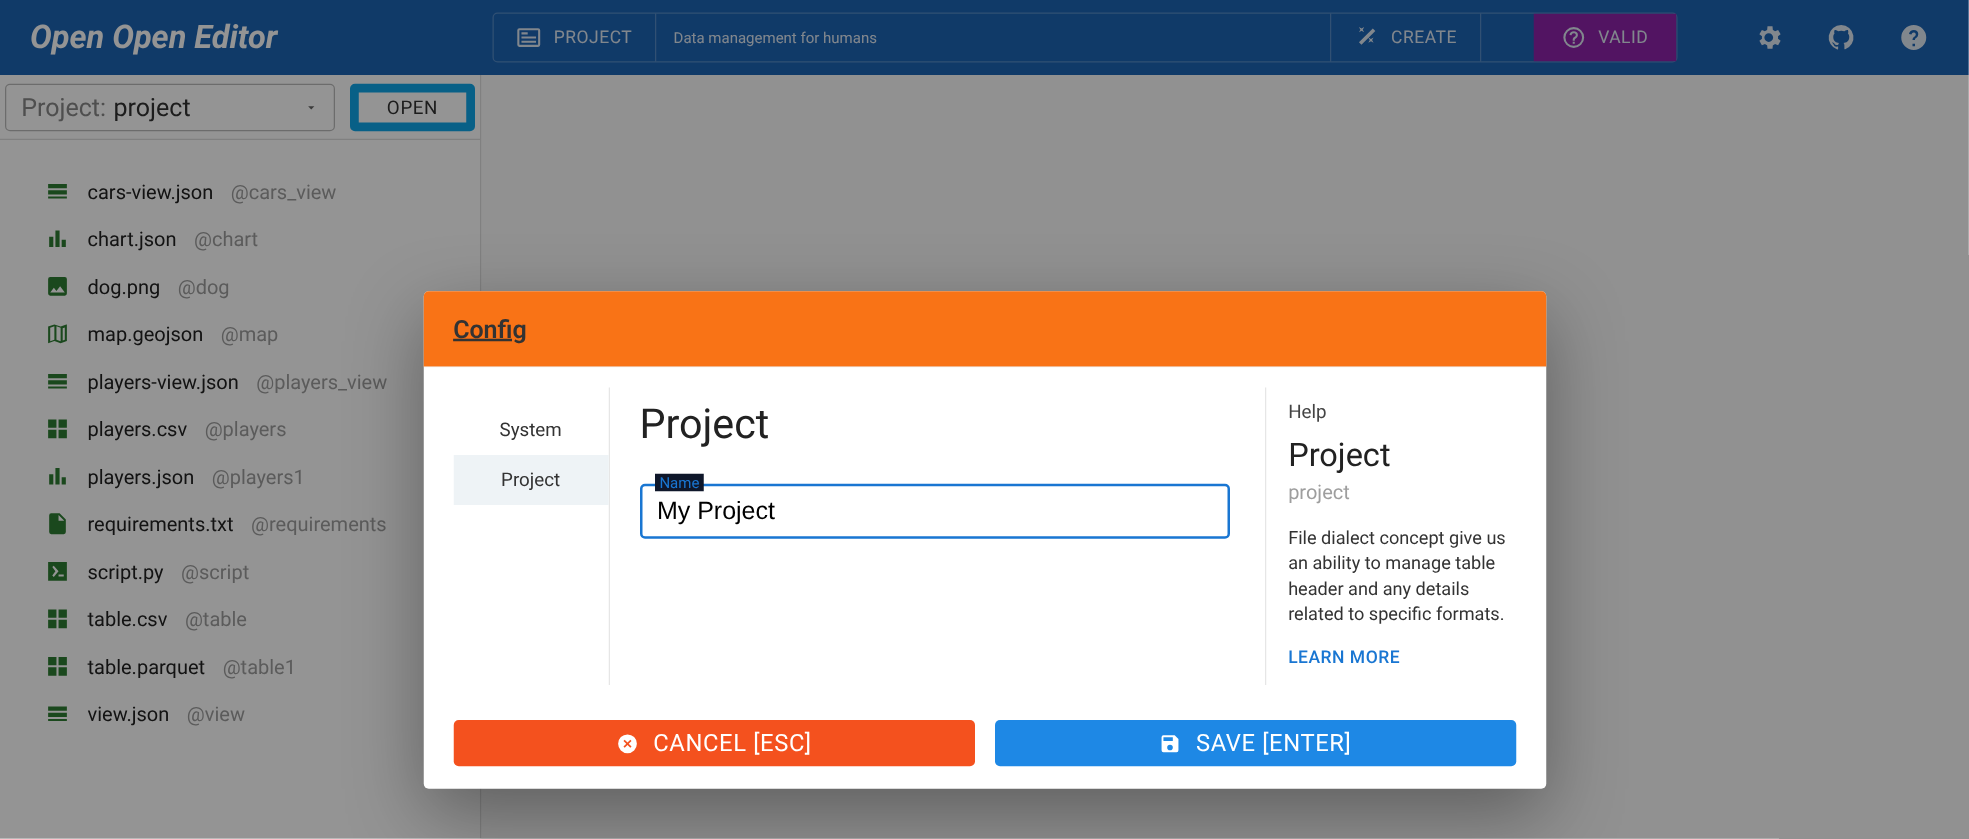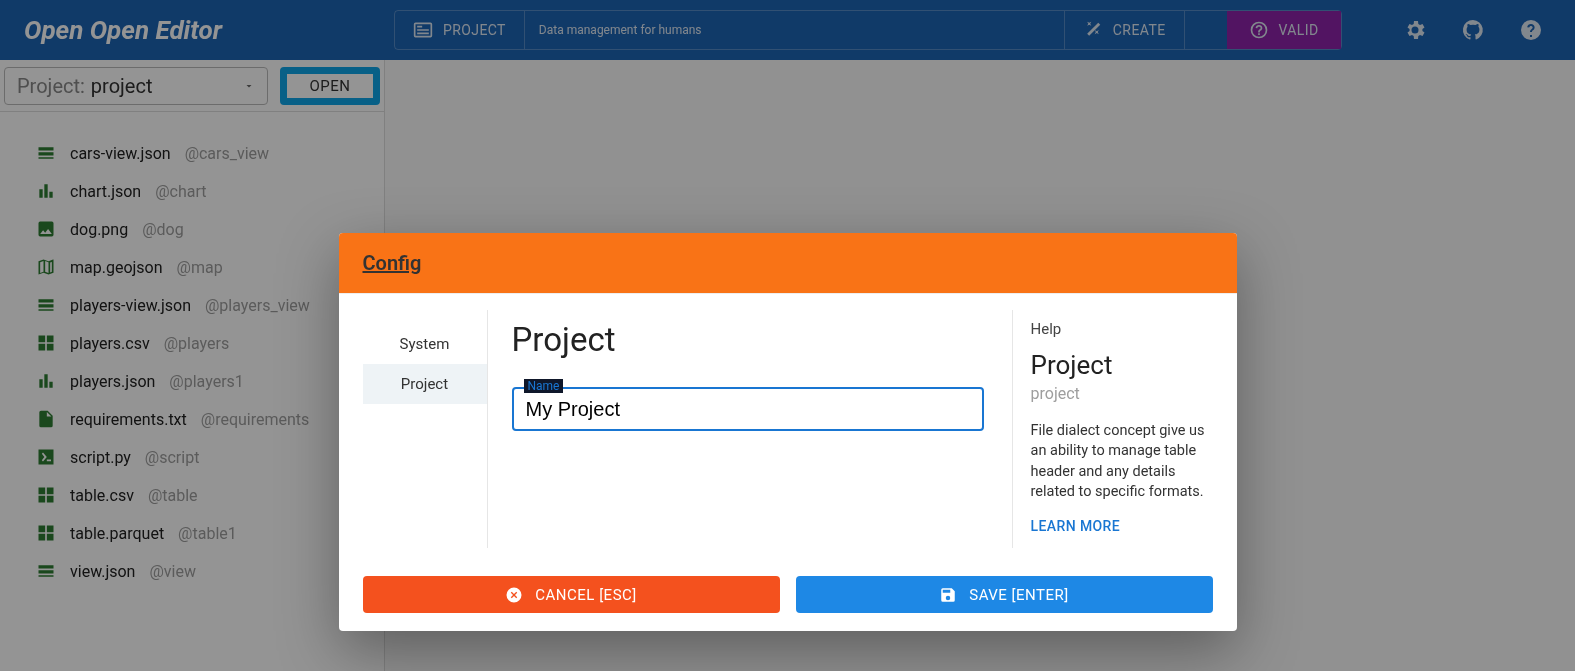--- a/index.html
+++ b/index.html
@@ -228,21 +228,21 @@
   }
   .btn {
     flex: 1;
     height: 37px;
     border-radius: 4px;
     display: flex;
     align-items: center;
     justify-content: center;
     gap: 12px;
     color: #fff;
-    font-size: 15px;
+    font-size: 19px;
     letter-spacing: 0.5px;
     cursor: pointer;
   }
   .btn.cancel { background: #f4511e; }
   .btn.save { background: #1e88e5; }
   .btn svg { fill: #fff; }
 </style>
 </head>
 <body>
 

